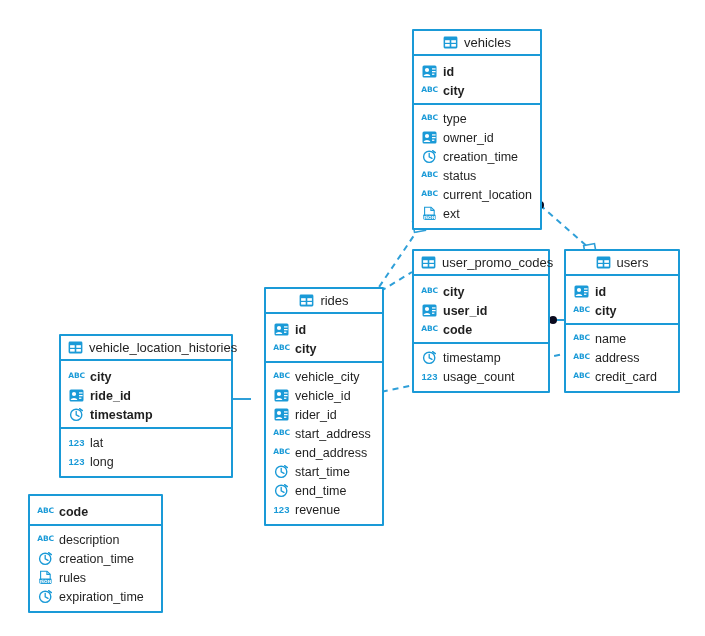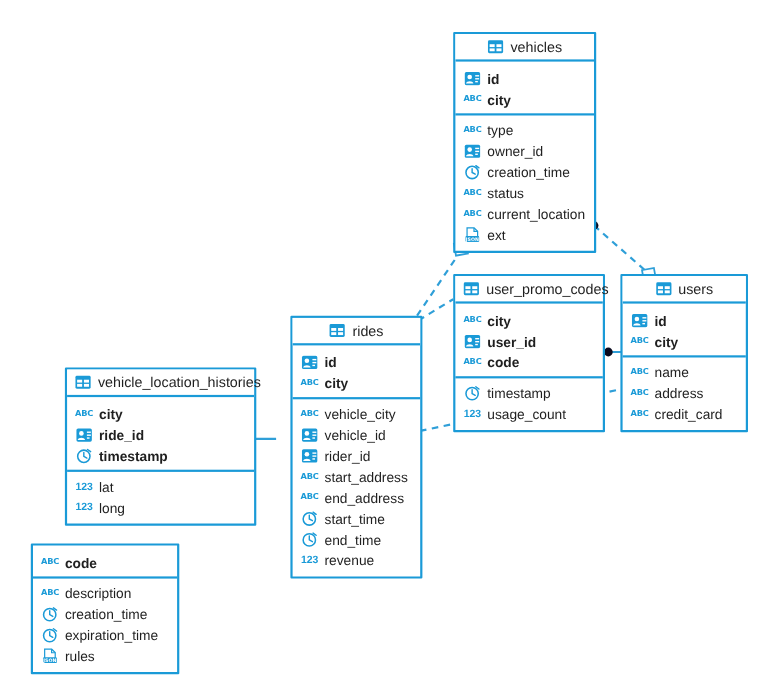--- a/index.html
+++ b/index.html
@@ -495,35 +495,35 @@
                 <circle cx="7.2" cy="7.8" r="5.6" fill="none" stroke="#1a9ad7" stroke-width="1.4"></circle>
                 <path d="M7.2 4.3 L7.2 7.8 L10 9.4" fill="none" stroke="#1a9ad7" stroke-width="1.3" stroke-linecap="round"></path>
                 <path d="M10.6 1.6 L13.4 3.6" fill="none" stroke="#1a9ad7" stroke-width="1.3" stroke-linecap="round"></path>
               </svg>
             </span>
             <span>creation_time</span>
           </div>
           <div class="field">
             <span class="ic">
               <svg width="15" height="15" viewBox="0 0 15 15">
-                <circle cx="7.2" cy="7.8" r="5.6" fill="none" stroke="#1a9ad7" stroke-width="1.4"></circle>
-                <path d="M7.2 4.3 L7.2 7.8 L10 9.4" fill="none" stroke="#1a9ad7" stroke-width="1.3" stroke-linecap="round"></path>
-                <path d="M10.6 1.6 L13.4 3.6" fill="none" stroke="#1a9ad7" stroke-width="1.3" stroke-linecap="round"></path>
-              </svg>
-            </span>
-            <span>expiration_time</span>
-          </div>
-          <div class="field">
-            <span class="ic">
-              <svg width="15" height="15" viewBox="0 0 15 15">
                 <path d="M2.6 1.2 H9 L12.2 4.3 V13.2 H2.6 Z" fill="#ffffff" stroke="#1a9ad7" stroke-width="1.1"></path>
                 <path d="M8.9 1.3 V4.4 H12.1" fill="none" stroke="#1a9ad7" stroke-width="1.1"></path>
                 <rect x="1.2" y="8.6" width="12.4" height="5.2" rx="0.8" fill="#1a9ad7"></rect>
                 <text x="7.4" y="12.7" text-anchor="middle" font-family="DejaVu Sans, sans-serif" font-size="4.3" font-weight="bold" fill="#ffffff">JSON</text>
               </svg>
             </span>
             <span>rules</span>
           </div>
+          <div class="field">
+            <span class="ic">
+              <svg width="15" height="15" viewBox="0 0 15 15">
+                <circle cx="7.2" cy="7.8" r="5.6" fill="none" stroke="#1a9ad7" stroke-width="1.4"></circle>
+                <path d="M7.2 4.3 L7.2 7.8 L10 9.4" fill="none" stroke="#1a9ad7" stroke-width="1.3" stroke-linecap="round"></path>
+                <path d="M10.6 1.6 L13.4 3.6" fill="none" stroke="#1a9ad7" stroke-width="1.3" stroke-linecap="round"></path>
+              </svg>
+            </span>
+            <span>expiration_time</span>
+          </div>
         </div>
       </div>
     </div>
 
 </div>
 
 </body></html>

